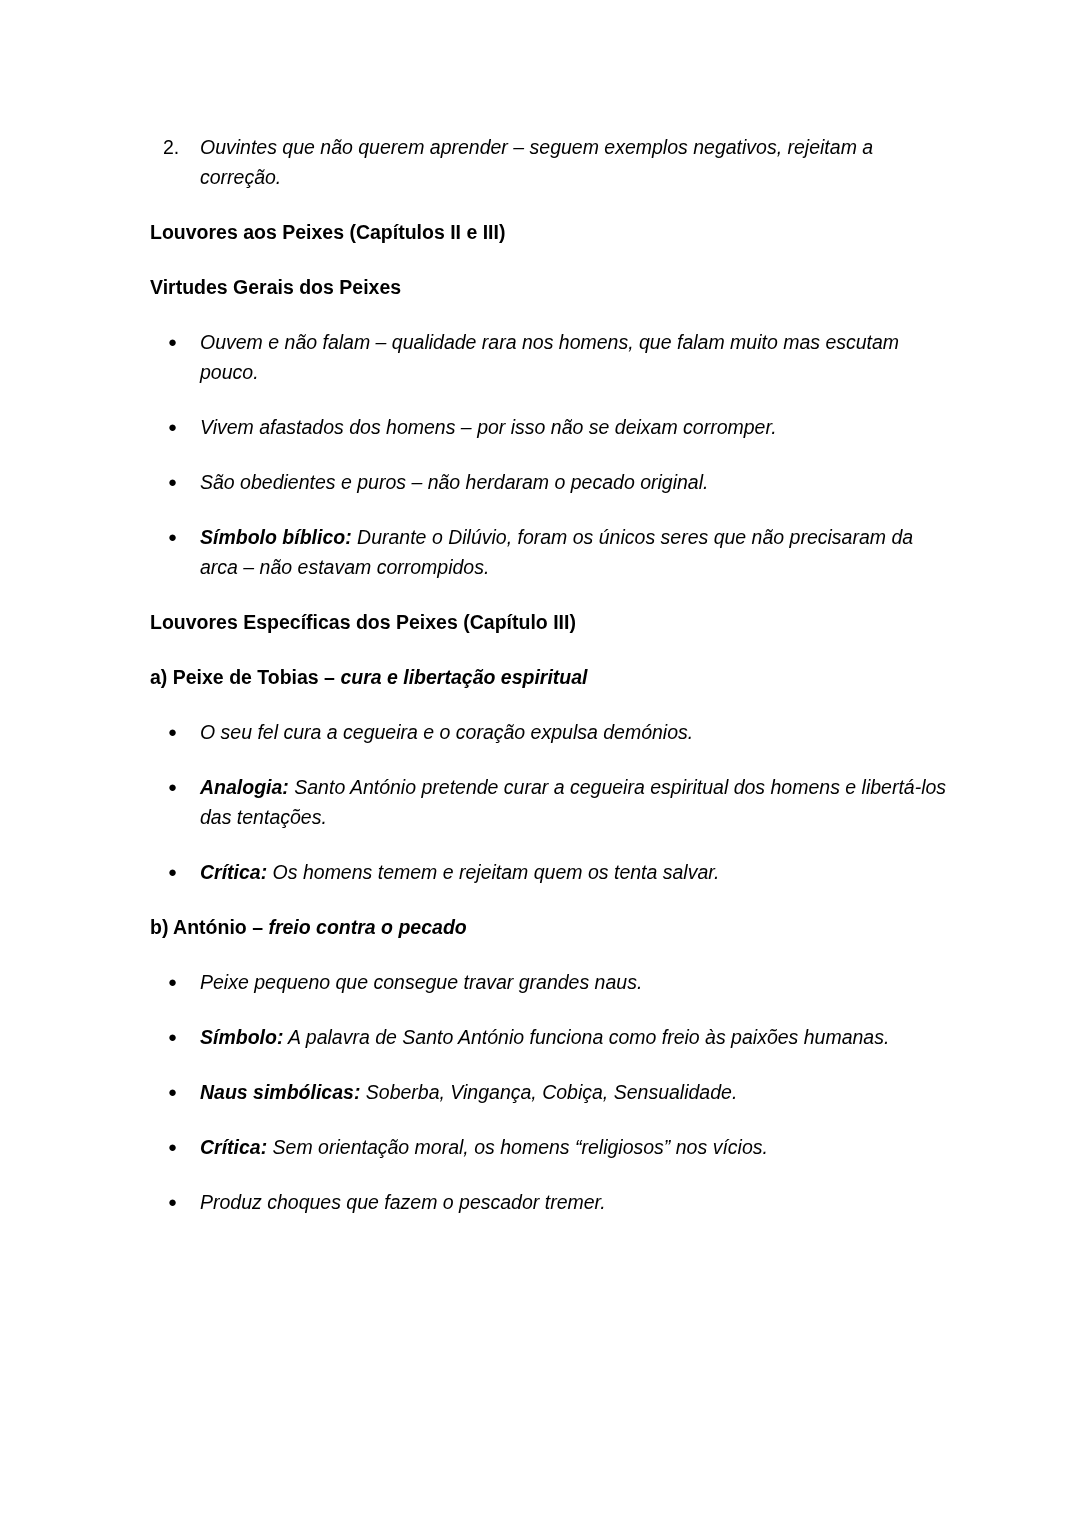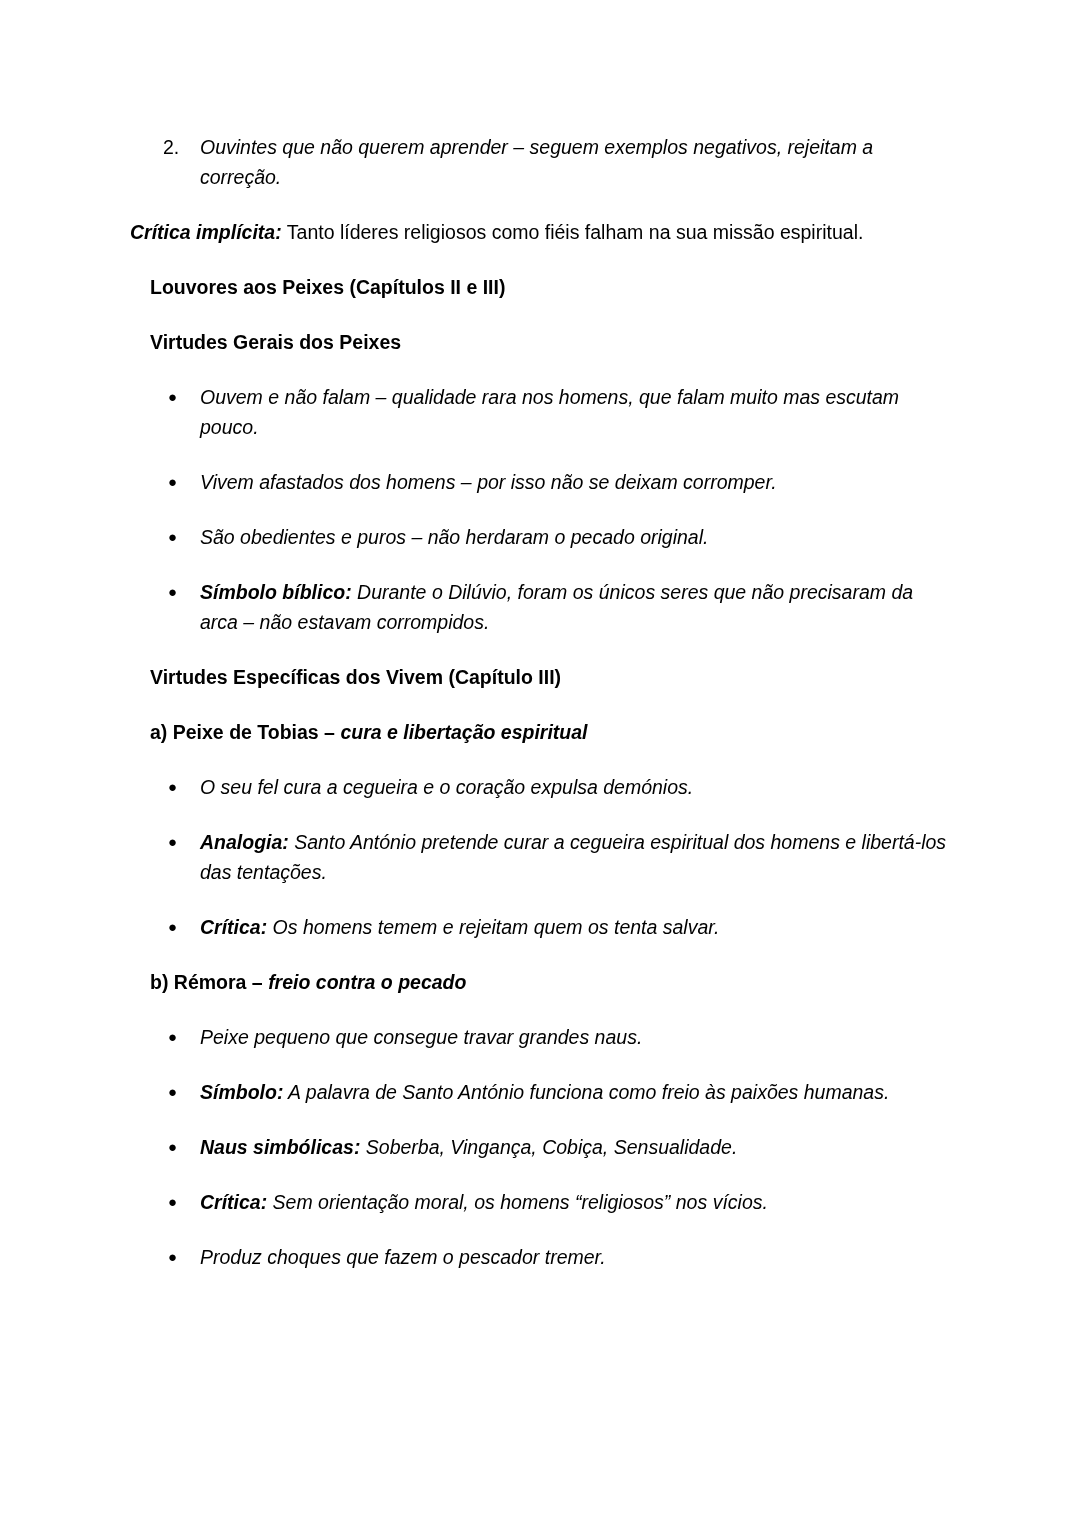--- a/index.html
+++ b/index.html
@@ -27,54 +27,53 @@
 </style>
 </head>
 <body>
 
 <div class="page">
   <div>
       <div class="block numbered listrow">
         <span class="marker">2.</span>
         <span class="content"><span class="">Ouvintes que não querem aprender – seguem exemplos negativos, rejeitam a correção.</span></span>
       </div>
-      <div class="block paragraph"><span class="b i">Crítica implícita:</span><span class=""> Tanto líderes religiosos como fiéis falham na sua missão espiritual.</span></div>
       <div class="block heading"><span class="b ">Louvores aos Peixes (Capítulos II e III)</span></div>
       <div class="block heading"><span class="b ">Virtudes Gerais dos Peixes</span></div>
       <div class="block bullet listrow">
         <span class="marker">●</span>
         <span class="content"><span class="">Ouvem e não falam – qualidade rara nos homens, que falam muito mas escutam pouco.</span></span>
       </div>
       <div class="block bullet listrow">
         <span class="marker">●</span>
         <span class="content"><span class="">Vivem afastados dos homens – por isso não se deixam corromper.</span></span>
       </div>
       <div class="block bullet listrow">
         <span class="marker">●</span>
         <span class="content"><span class="">São obedientes e puros – não herdaram o pecado original.</span></span>
       </div>
       <div class="block bullet listrow">
         <span class="marker">●</span>
         <span class="content"><span class="b ">Símbolo bíblico:</span><span class=""> Durante o Dilúvio, foram os únicos seres que não precisaram da arca – não estavam corrompidos.</span></span>
       </div>
-      <div class="block heading"><span class="b ">Virtudes Específicas dos Vivem (Capítulo III)</span></div>
+      <div class="block heading"><span class="b ">Louvores Específicas dos Peixes (Capítulo III)</span></div>
       <div class="block heading"><span class="b ">a) Peixe de Tobias – </span><span class="b i">cura e libertação espiritual</span></div>
       <div class="block bullet listrow">
         <span class="marker">●</span>
         <span class="content"><span class="">O seu fel cura a cegueira e o coração expulsa demónios.</span></span>
       </div>
       <div class="block bullet listrow">
         <span class="marker">●</span>
         <span class="content"><span class="b ">Analogia:</span><span class=""> Santo António pretende curar a cegueira espiritual dos homens e libertá-los das tentações.</span></span>
       </div>
       <div class="block bullet listrow">
         <span class="marker">●</span>
         <span class="content"><span class="b ">Crítica:</span><span class=""> Os homens temem e rejeitam quem os tenta salvar.</span></span>
       </div>
-      <div class="block heading"><span class="b ">b) Rémora – </span><span class="b i">freio contra o pecado</span></div>
+      <div class="block heading"><span class="b ">b) António – </span><span class="b i">freio contra o pecado</span></div>
       <div class="block bullet listrow">
         <span class="marker">●</span>
         <span class="content"><span class="">Peixe pequeno que consegue travar grandes naus.</span></span>
       </div>
       <div class="block bullet listrow">
         <span class="marker">●</span>
         <span class="content"><span class="b ">Símbolo:</span><span class=""> A palavra de Santo António funciona como freio às paixões humanas.</span></span>
       </div>
       <div class="block bullet listrow">
         <span class="marker">●</span>

